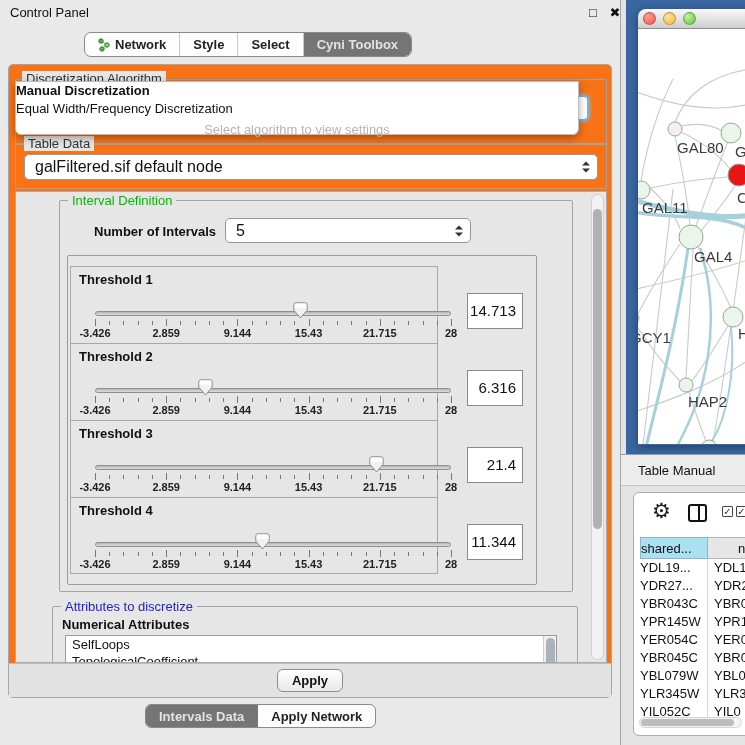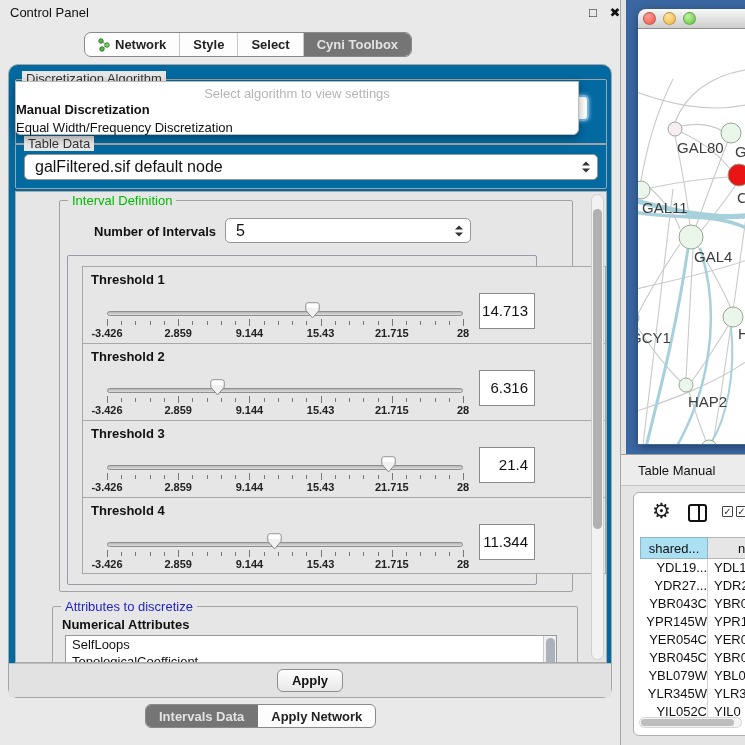--- a/index.html
+++ b/index.html
@@ -14,21 +14,21 @@
   
   #top-tabs { position:absolute; left:84px; top:32px; height:25px; display:flex; background:#fdfdfd;
     border:1px solid #8a8a8a; border-radius:7px; overflow:hidden; }
   .tab { padding:0 13px; font-size:13px; font-weight:bold; color:#222; line-height:23px; cursor:pointer;
     border-right:1px solid #c9c9c9; display:flex; align-items:center; gap:5px; }
   .tab:last-child { border-right:none; }
   .tab.active { background:#757575; color:#e3e3e3; border-right-color:#757575; }
 
   
   #cp-outer { position:absolute; left:8px; top:64px; width:604px; height:634px;
-    border:1px solid #a6a6a6; border-radius:10px; background:#0369a1;text-decoration:underline; }
+    border:1px solid #a6a6a6; border-radius:5px; background:#f97316;text-decoration:underline; }
   .group { position:absolute; border:1px solid #a3a3a3; border-radius:2px; }
   .group-label { position:absolute; top:-8px; left:8px; background:#e6e6e6; padding:0 4px; font-size:13px; color:#333; }
   .green-label { color:#00bb00; }
   .blue-label { color:#2222cc; }
 
   
   #algo-combo { position:absolute; left:14px; top:30px; width:566px; height:26px; background:#fff;
     border:2px solid #74b2e4; border-radius:5px; box-shadow:0 0 4px #8cc2ec; }
 
   
@@ -111,26 +111,26 @@
     border:1px solid #aeaeae; border-radius:6px; }
   #tc-toolbar { position:absolute; left:0; top:0; width:100%; height:40px; }
   #gear-icon { position:absolute; left:18px; top:6px; font-size:21px; color:#1d1d1d; cursor:pointer; }
   #col-icon { position:absolute; left:54px; top:11px; width:19px; height:18px; border:2px solid #111; border-radius:3px; cursor:pointer; }
   #col-icon i { position:absolute; left:50%; top:0; width:2px; height:100%; background:#111; }
   .cb { position:absolute; top:13px; width:11px; height:11px; border:1.5px solid #444; border-radius:1px;
     font-size:10px; line-height:10px; text-align:center; color:#333; cursor:pointer; }
 
   #grid { position:absolute; left:6px; top:44px; width:160px; }
   .hrow { display:flex; }
-  .hcell { height:22px; font-size:13px; color:#111; text-align:center; line-height:21px;
+  .hcell { height:22px; font-size:13px; color:#111; line-height:21px;
     border:1px solid #b5b5b5; border-left:none; background:#e6e6e6; cursor:pointer; }
   .hcell.sel { background:#abdff2; border-color:#8fb6c8; border-left:1px solid #8fb6c8; }
   .trow { display:flex; height:18px; cursor:pointer; }
   .tcell { font-size:13px; color:#111; line-height:18px; white-space:nowrap; overflow:hidden; }
-  .tcell.c1 { width:68px; text-align:right; border-right:1px solid #d5d5d5; }
+  .tcell.c1 { width:68px; text-align:left; border-right:1px solid #d5d5d5; }
   .tcell.c2 { width:80px; padding-left:6px; }
   #hscroll { position:absolute; left:5px; bottom:7px; width:103px; height:11px; background:#f3f3f3;
     border:1px solid #d5d5d5; border-radius:6px; }
   #hscroll .thumb { position:absolute; left:1px; top:1px; width:92%; height:7px; background:#bdbdbd; border-radius:4px; }
 </style>
 </head>
 <body>
 
 <div id="control-panel">
   <div id="cp-title">Control Panel</div>
@@ -160,25 +160,25 @@
     </div>
 
   <div id="cp-outer">
 
     <div class="group" style="left:6px;top:14px;width:592px;height:66px;">
       <div class="group-label" style="top:-9px;left:6px;">Discretization Algorithm</div>
     </div>
     <div id="algo-combo"></div>
 
     <div id="algo-popup">
-      <div id="algo-placeholder">Select algorithm to view settings</div>
       <div id="algo-options">
           <div class="algo-option hl">Manual Discretization</div>
           <div class="algo-option">Equal Width/Frequency Discretization</div>
         </div>
+      <div id="algo-placeholder">Select algorithm to view settings</div>
     </div>
 
     <div class="group" style="left:6px;top:78px;width:592px;height:46px;">
       <div class="group-label">Table Data</div>
       <div class="combo" style="left:8px;top:10px;width:574px;height:26px;">
         <span class="val">galFiltered.sif default node</span>
         <span class="spin">
             <i class="up"></i>
             <i class="dn"></i>
           </span>
@@ -190,21 +190,21 @@
         <div class="group-label green-label">Interval Definition</div>
         <div id="noi-label">Number of Intervals</div>
         <div class="combo" id="noi-combo">
           <span class="val">5</span>
           <span class="spin">
               <i class="up"></i>
               <i class="dn"></i>
             </span>
         </div>
         <div class="group" id="thr-group">
-          <div id="thr-stack" style="position:absolute;left:14px;top:10px;width:524px;">
+          <div id="thr-stack" style="position:absolute;left:2px;top:10px;width:368px;">
               <div class="thr-panel">
                 <div class="thr-title">Threshold 1</div>
                 <div class="slider">
                   <div class="track"></div>
                   <svg class="thumb-svg" style="left:calc(57.71972252275186% - 7.5px)" width="15" height="17" viewBox="0 0 15 17">
                     <path d="M3,0.8 H12 Q14.2,0.8 14.2,3 V8.2 L7.5,16 L0.8,8.2 V3 Q0.8,0.8 3,0.8 Z" fill="#f1f1f1" stroke="#8a8a8a"></path>
                     <path d="M3,1.6 H12 Q13.4,1.6 13.4,3 V6 H1.6 V3 Q1.6,1.6 3,1.6 Z" fill="#fdfdfd"></path>
                   </svg>
                   <div class="ticks">
                     <div class="tick major" style="left:0%"></div>

